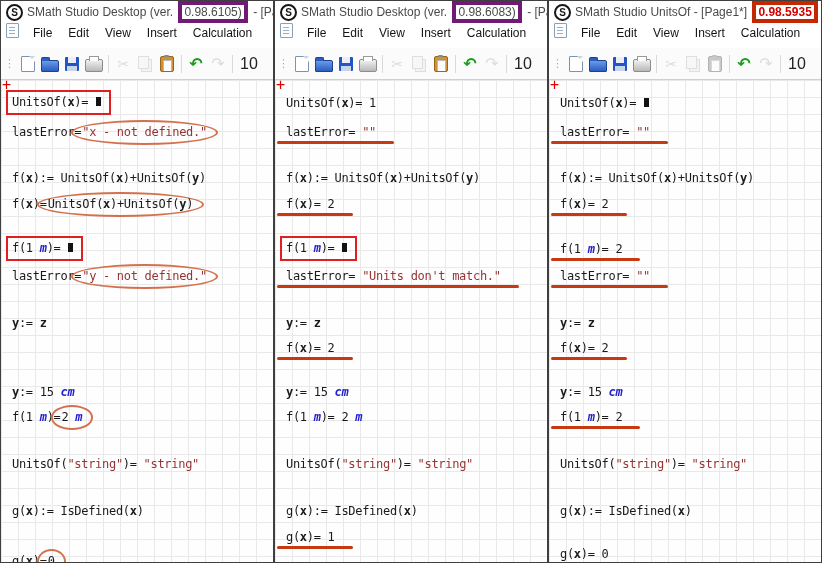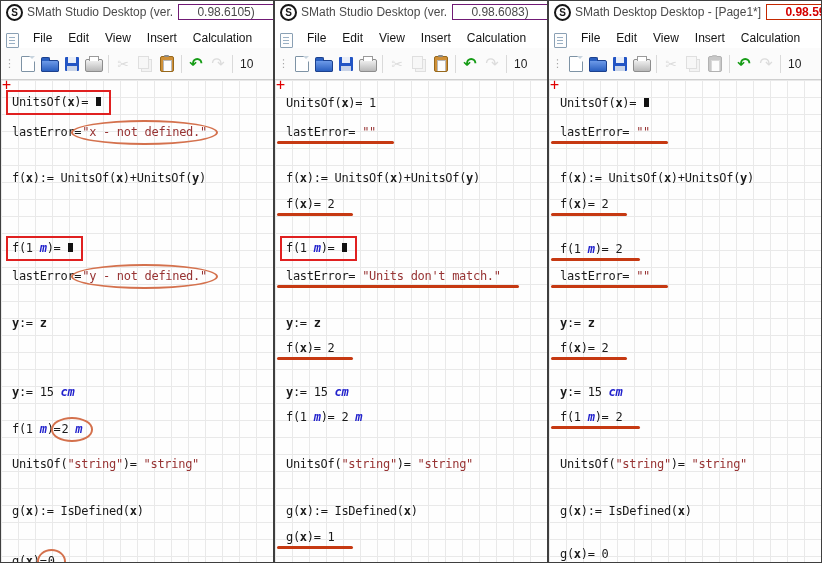--- a/index.html
+++ b/index.html
@@ -2,24 +2,24 @@
 <html><head>
 <meta charset="utf-8">
 <style>
   html,body{margin:0;padding:0;background:#dcdcdc;}
   #stage{position:relative;width:822px;height:563px;background:#b0b0b0;font-family:"Liberation Sans",sans-serif;overflow:hidden;}
   .win{position:absolute;top:0;height:561px;width:272px;border:1px solid #3f3f3f;background:#fff;}
   
   .titlebar{height:22px;display:flex;align-items:center;gap:4px;padding-left:5px;white-space:nowrap;overflow:hidden;background:#fff;}
   .logo{flex:0 0 auto;width:13px;height:13px;border:2px solid #161616;border-radius:50%;font:bold 10px/13px "Liberation Sans",sans-serif;text-align:center;color:#161616;}
   .title-text{font-size:12px;color:#4a4a4a;}
-  .ver-box{border:1px solid #701a75;padding:0 18px;margin:0 2px;color:#4a4a4a;}
+  .ver-box{border:4px solid #701a75;padding:0 2px;margin:0 2px;color:#4a4a4a;}
   .win.alert .ver-box{font-weight:bold;color:#d40000;border-color:#c42800;font-size:12px;}
   
-  .menubar{height:25px;display:flex;align-items:flex-end;padding-left:5px;background:#fff;}
+  .menubar{height:25px;display:flex;align-items:flex-start;padding-left:5px;background:#fff;}
   .page-icon{width:11px;height:13px;background:#fdfdfd;border:1px solid #8aa0b4;border-radius:1px;margin-right:6px;position:relative;}
   .page-icon::after{content:'';position:absolute;left:2px;top:3px;width:6px;height:1px;background:#9ab0c4;box-shadow:0 3px 0 #9ab0c4,0 6px 0 #9ab0c4;}
   .menu-item{font-size:12px;color:#141414;padding:3px 8px;cursor:default;}
   
   .toolbar{height:31px;display:flex;align-items:center;padding-left:2px;background:#fbfbfb;border-bottom:1px solid #cfcfcf;}
   .grip{color:#a8a8a8;font-size:11px;margin:0 2px 0 1px;}
   .tb-sep{width:1px;height:18px;background:#dadada;margin:0 3px;}
   .tb-btn{width:22px;height:24px;display:flex;align-items:center;justify-content:center;}
   .tb-btn.dis{filter:grayscale(1);opacity:.5;}
   .ic-new-file{width:12px;height:14px;background:#fff;border:1px solid #7e93a5;border-radius:1px;position:relative;}
@@ -31,21 +31,21 @@
   .ic-save-file::after{content:'';position:absolute;left:2px;bottom:0;width:10px;height:5px;background:#c9d4e8;}
   .ic-print{width:16px;height:11px;background:linear-gradient(#f2f2f2,#b8b8b8);border:1px solid #8d8d8d;border-radius:2px;position:relative;margin-top:4px;}
   .ic-print::before{content:'';position:absolute;left:3px;top:-4px;width:8px;height:4px;background:#fff;border:1px solid #9a9a9a;border-bottom:none;}
   .ic-cut{font-size:14px;color:#b6bfc7;line-height:1;}
   .ic-copy{width:9px;height:11px;background:#f4f4f4;border:1px solid #c0c6cc;box-shadow:3px 3px 0 -1px #ececec,3px 3px 0 0 #c0c6cc;margin:-3px 3px 0 0;}
   .ic-paste{width:12px;height:14px;background:#cf9038;border:1px solid #96681c;border-radius:2px;position:relative;}
   .ic-paste::before{content:'';position:absolute;left:2px;top:3px;width:7px;height:10px;background:#fdfdfd;border:1px solid #b9b9b9;border-bottom:none;}
   .ic-paste::after{content:'';position:absolute;left:3px;top:-2px;width:5px;height:2px;background:#8a8a8a;border-radius:1px;}
   .ic-undo{font-size:16px;line-height:1;color:#169c16;font-weight:bold;font-family:"DejaVu Sans",sans-serif;}
   .ic-redo{font-size:16px;line-height:1;color:#bdbdbd;font-family:"DejaVu Sans",sans-serif;}
-  .zoom-label{font-size:12px;color:#222;margin-left:4px;}
+  .zoom-label{font-size:16px;color:#222;margin-left:4px;}
   
   .canvas{position:absolute;top:79px;left:0;right:0;bottom:0;overflow:hidden;background-image:linear-gradient(to right,#e9e9e9 1px,transparent 1px),linear-gradient(to bottom,#e9e9e9 1px,transparent 1px);background-size:17px 17px;background-color:#fefefe;}
   .cursor-plus{position:absolute;left:1px;top:-4px;color:#e00000;font:15px "DejaVu Sans Mono",monospace;}
   .row{position:absolute;left:9px;white-space:nowrap;font:12px "DejaVu Sans Mono",monospace;color:#1a1a1a;letter-spacing:-0.3px;}
   .rowc{position:relative;display:inline-block;padding:1px 2px;}
   .row.box .rowc{border:2px solid #e02020;padding:3px 8px 4px 4px;margin:-5px 0 0 -4px;background:rgba(255,255,255,.0);}
   .row.ul .rowc::after{content:'';position:absolute;left:-7px;right:-16px;bottom:-4px;height:3px;background:#c63912;border-radius:2px;}
   .tk-v{font-weight:bold;}
   .tk-u{color:#2121cc;font-style:italic;font-weight:bold;}
   .tk-s{color:#973333;}
@@ -101,25 +101,26 @@
           <span class="ic-redo">↷</span>
         </span>
         <span class="tb-sep"></span>
         <span class="zoom-label">10</span>
       </div>
       <div class="canvas">
         <span class="cursor-plus">+</span>
         <div class="row box" style="top: 15px;"><span class="rowc"><span class="tk-k">UnitsOf(</span><span class="tk-v">x</span><span class="tk-k">)= </span><span class="tk-ph"></span></span></div>
         <div class="row" style="top: 44px;"><span class="rowc"><span class="tk-k">lastError=</span><span class="ell"><span class="tk-s">"x - not defined."</span></span></span></div>
         <div class="row" style="top: 90px;"><span class="rowc"><span class="tk-k">f(</span><span class="tk-v">x</span><span class="tk-k">):= </span><span class="tk-k">UnitsOf(</span><span class="tk-v">x</span><span class="tk-k">)+</span><span class="tk-k">UnitsOf(</span><span class="tk-v">y</span><span class="tk-k">)</span></span></div>
+        <div class="row" style="top: 116px;"><span class="rowc"><span class="tk-k">f(</span><span class="tk-v">x</span><span class="tk-k">)=</span><span class="ell"><span class="tk-k">UnitsOf(</span><span class="tk-v">x</span><span class="tk-k">)+</span><span class="tk-k">UnitsOf(</span><span class="tk-v">y</span><span class="tk-k">)</span></span></span></div>
         <div class="row box" style="top: 161px;"><span class="rowc"><span class="tk-k">f(1 </span><span class="tk-u">m</span><span class="tk-k">)= </span><span class="tk-ph"></span></span></div>
         <div class="row" style="top: 188px;"><span class="rowc"><span class="tk-k">lastError=</span><span class="ell"><span class="tk-s">"y - not defined."</span></span></span></div>
         <div class="row" style="top: 235px;"><span class="rowc"><span class="tk-v">y</span><span class="tk-k">:= </span><span class="tk-v">z</span></span></div>
         <div class="row" style="top: 304px;"><span class="rowc"><span class="tk-v">y</span><span class="tk-k">:= 15 </span><span class="tk-u">cm</span></span></div>
-        <div class="row" style="top: 329px; margin-top: 12px;"><span class="rowc"><span class="tk-k">f(1 </span><span class="tk-u">m</span><span class="tk-k">)=</span><span class="ell"><span class="tk-k">2 </span><span class="tk-u">m</span></span></span></div>
+        <div class="row" style="top: 329px;"><span class="rowc"><span class="tk-k">f(1 </span><span class="tk-u">m</span><span class="tk-k">)=</span><span class="ell"><span class="tk-k">2 </span><span class="tk-u">m</span></span></span></div>
         <div class="row" style="top: 376px;"><span class="rowc"><span class="tk-k">UnitsOf(</span><span class="tk-s">"string"</span><span class="tk-k">)= </span><span class="tk-s">"string"</span></span></div>
         <div class="row" style="top: 423px;"><span class="rowc"><span class="tk-k">g(</span><span class="tk-v">x</span><span class="tk-k">):= </span><span class="tk-k">IsDefined(</span><span class="tk-v">x</span><span class="tk-k">)</span></span></div>
         <div class="row" style="top: 473px;"><span class="rowc"><span class="tk-k">g(</span><span class="tk-v">x</span><span class="tk-k">)=</span><span class="ell"><span class="tk-k">0</span></span></span></div>
       </div>
     </div>
     <div class="win" style="left: 274px;">
       <div class="titlebar">
         <span class="logo">S</span>
         <span class="title-text"><span>SMath Studio Desktop (ver. </span><span class="ver-box">0.98.6083)</span><span> - [Page1</span></span>
       </div>
@@ -178,21 +179,21 @@
         <div class="row" style="top: 304px;"><span class="rowc"><span class="tk-v">y</span><span class="tk-k">:= 15 </span><span class="tk-u">cm</span></span></div>
         <div class="row" style="top: 329px;"><span class="rowc"><span class="tk-k">f(1 </span><span class="tk-u">m</span><span class="tk-k">)= 2 </span><span class="tk-u">m</span></span></div>
         <div class="row" style="top: 376px;"><span class="rowc"><span class="tk-k">UnitsOf(</span><span class="tk-s">"string"</span><span class="tk-k">)= </span><span class="tk-s">"string"</span></span></div>
         <div class="row" style="top: 423px;"><span class="rowc"><span class="tk-k">g(</span><span class="tk-v">x</span><span class="tk-k">):= </span><span class="tk-k">IsDefined(</span><span class="tk-v">x</span><span class="tk-k">)</span></span></div>
         <div class="row ul" style="top: 449px; text-align: right;"><span class="rowc"><span class="tk-k">g(</span><span class="tk-v">x</span><span class="tk-k">)= 1</span></span></div>
       </div>
     </div>
     <div class="win alert" style="left: 548px;">
       <div class="titlebar">
         <span class="logo">S</span>
-        <span class="title-text"><span>SMath Desktop Desktop - [Page1*] </span><span class="ver-box">0.98.5935</span><span></span></span>
+        <span class="title-text"><span>SMath Studio UnitsOf - [Page1*] </span><span class="ver-box">0.98.5935</span><span></span></span>
       </div>
       <div class="menubar">
         <span class="page-icon"></span>
         <span class="menu-item">File</span>
         <span class="menu-item">Edit</span>
         <span class="menu-item">View</span>
         <span class="menu-item">Insert</span>
         <span class="menu-item">Calculation</span>
       </div>
       <div class="toolbar">

